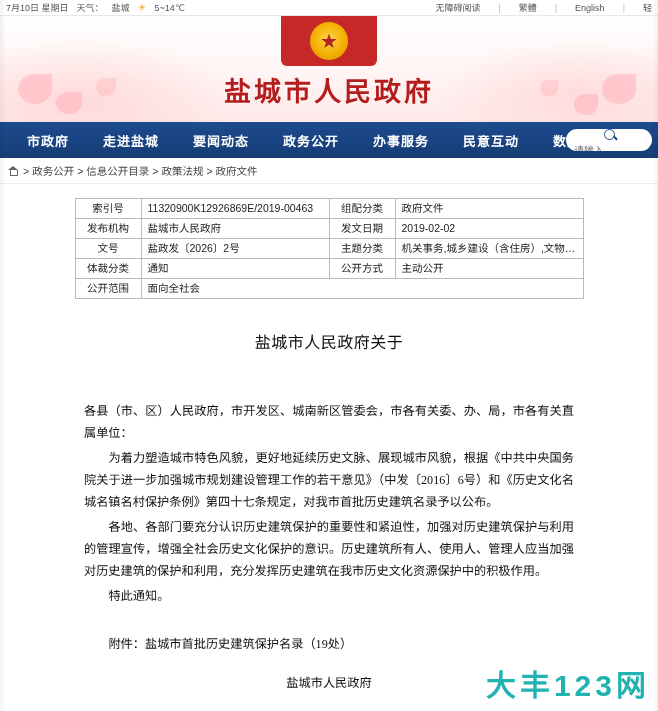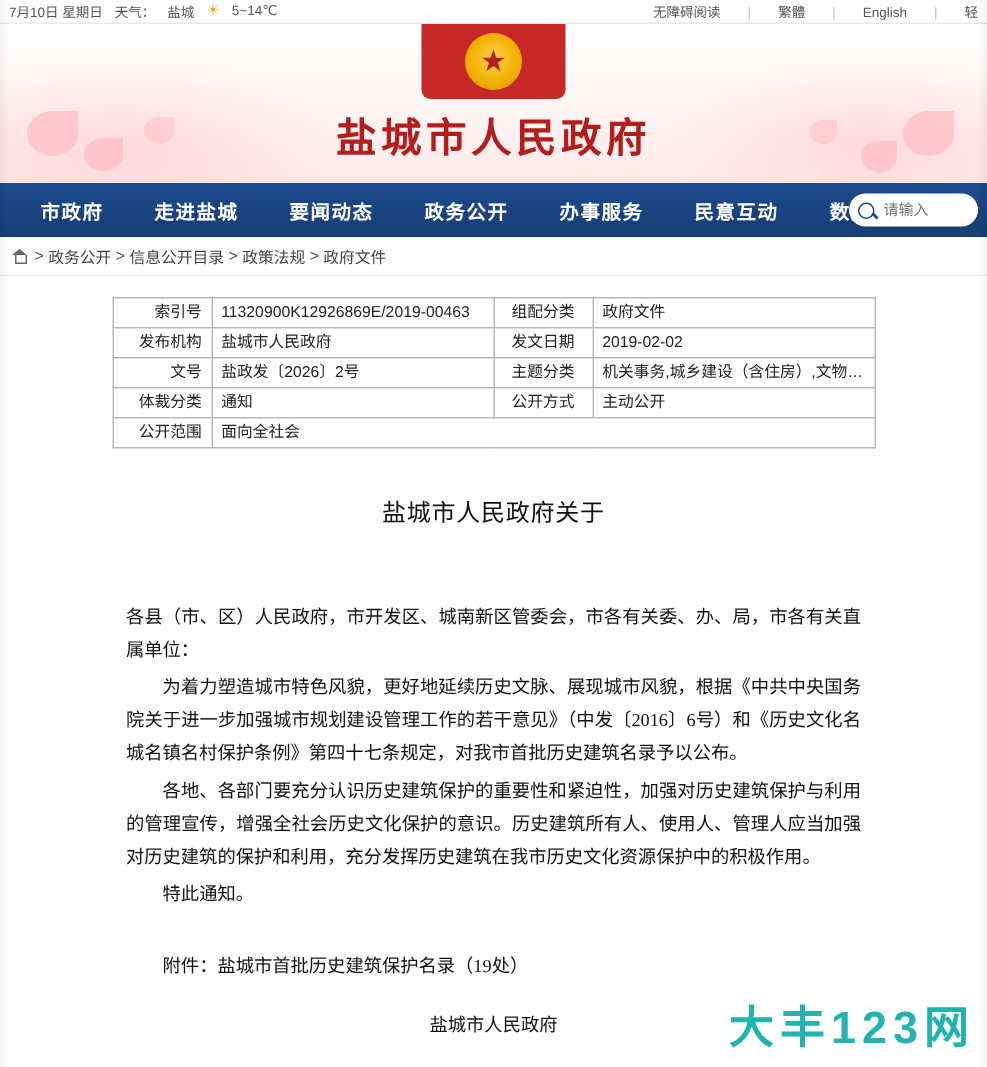--- a/index.html
+++ b/index.html
@@ -110,20 +110,21 @@
     position: absolute;
     right: 6px; top: 7px;
     width: 86px; height: 22px;
     background: #ffffff;
     border-radius: 11px;
     display: flex;
     align-items: center;
     padding: 0 6px;
     gap: 4px;
     overflow: hidden;
+    flex-direction: column;
   }
   .nav-search .mag {
     width: 11px; height: 11px;
     border: 1.6px solid #1d4b8f;
     border-radius: 50%;
     position: relative;
     flex: none;
   }
   .nav-search .mag::after {
     content: "";
@@ -195,21 +196,21 @@
     padding: 3px 6px;
     height: 19px;
     line-height: 13px;
     vertical-align: middle;
     white-space: nowrap;
     overflow: hidden;
     text-overflow: ellipsis;
   }
   .meta-table td.lbl {
     width: 66px;
-    text-align: right;
+    text-align: center;
     color: #222;
   }
   .meta-table td.val { width: 188px; }
   .meta-table td.lbl2 { width: 66px; text-align: center; }
   .meta-table td.val2 { width: 188px; }
 
   .doc-title {
     margin: 30px auto 0 auto;
     width: 520px;
     text-align: center;

